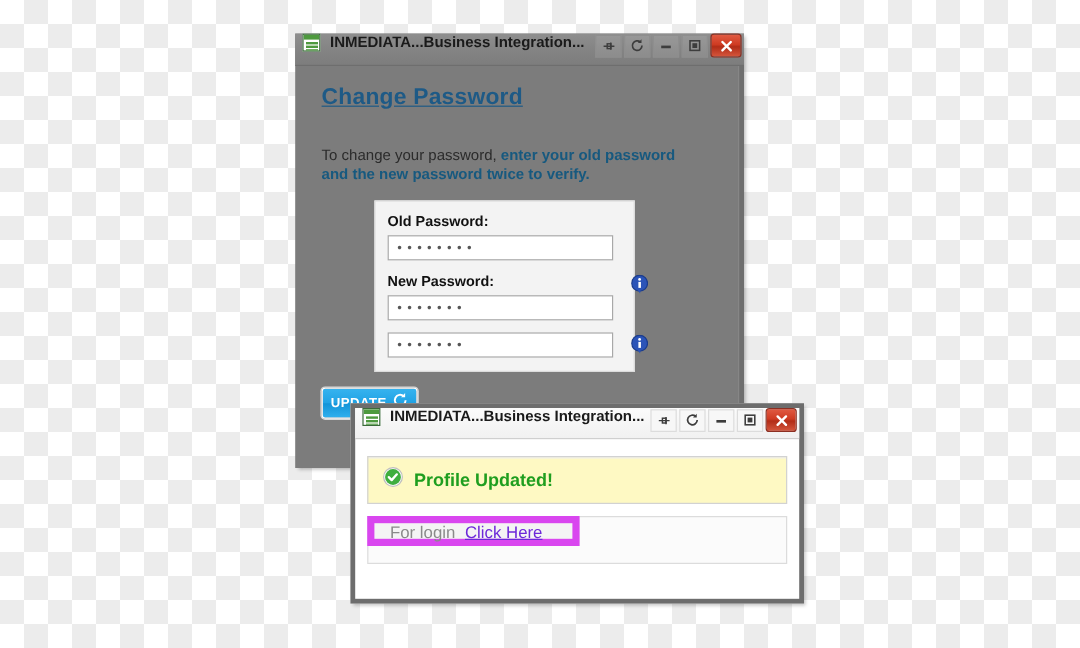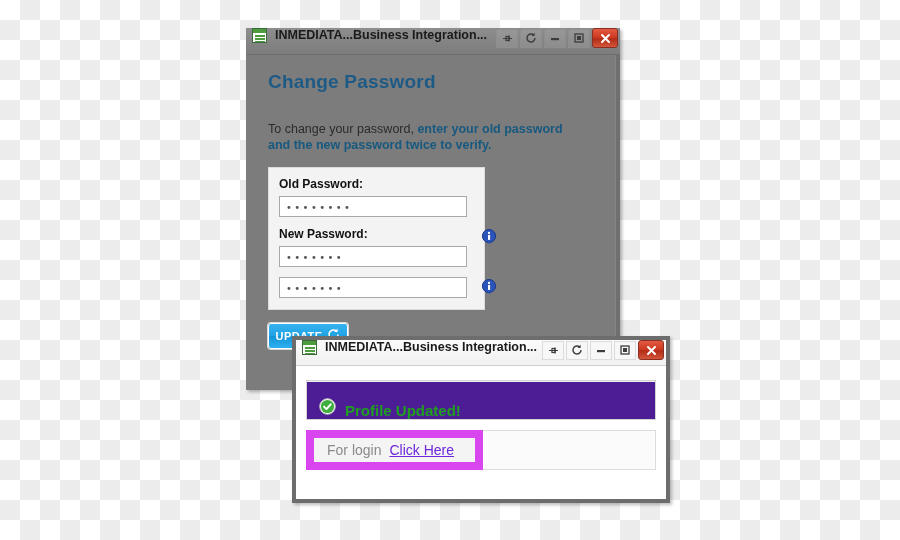--- a/index.html
+++ b/index.html
@@ -100,38 +100,40 @@
   #window-change-password .win-btn { border: 1px solid #8e8e8e; background: rgba(255,255,255,0.10); }
 
   .cp-body { padding: 16px 0 0 22px; position: relative; height: 335px; }
 
   .page-title {
     font-size: 19px;
     font-weight: bold;
     color: #1e5a86;
     letter-spacing: .2px;
     margin-bottom: 24px;
+    text-decoration: underline;
   }
 
   .instructions {
     font-size: 12.5px;
     line-height: 16px;
     width: 302px;
     margin-bottom: 14px;
     margin-top: 28px;
   }
   .instr-lead { color: #2b2b2b; }
   .instr-emph { color: #17597f; font-weight: bold; }
 
   .form-panel {
     width: 217px;
     background: #f3f3f3;
     border: 1px solid #dcdcdc;
     padding: 9px 10px 11px 10px;
     position: relative;
+    margin-left: 44px;
   }
 
   .field-label {
     font-size: 12px;
     font-weight: bold;
     color: #111111;
     margin-bottom: 5px;
   }
   .field-row { position: relative; margin-bottom: 10px; }
   .field-row:last-child { margin-bottom: 0; }
@@ -197,24 +199,24 @@
     background: linear-gradient(to bottom, #fbfbfb 0%, #f1f1f1 100%);
     border-bottom: 1px solid #cfcfcf;
     height: 26px;
   }
   #window-profile-updated .win-btn { border: 1px solid #dcdcdc; background: #f7f7f7; }
 
   .pu-body { padding: 14px 10px 0 10px; }
 
   .status-box {
     border: 1px solid #d2d2d2;
-    background: #4c1d95;
+    background: #fef9c3;
     height: 40px;
     display: flex;
-    align-items: flex-end;
+    align-items: center;
     padding-left: 12px;
     gap: 9px;
     box-shadow: 0 1px 0 #efefef inset;
   }
   .status-text {
     font-size: 15px;
     font-weight: bold;
     color: #1f9e1f;
   }
 
@@ -223,23 +225,23 @@
     border: 1px solid #dcdcdc;
     background: #fbfbfb;
     height: 40px;
     display: flex;
     align-items: center;
     position: relative;
   }
   .login-cell {
     position: absolute;
     left: -1px; top: -1px;
-    height: 40px;
+    height: 25px;
     width: 177px;
-    border: 8px solid #d946ef;
+    border: 6px solid #d946ef;
     background: #f4f4f4;
     display: flex;
     align-items: center;
     padding-left: 13px;
     gap: 8px;
   }
   .login-label {
     font-size: 14px;
     color: #8a8a8a;
   }

